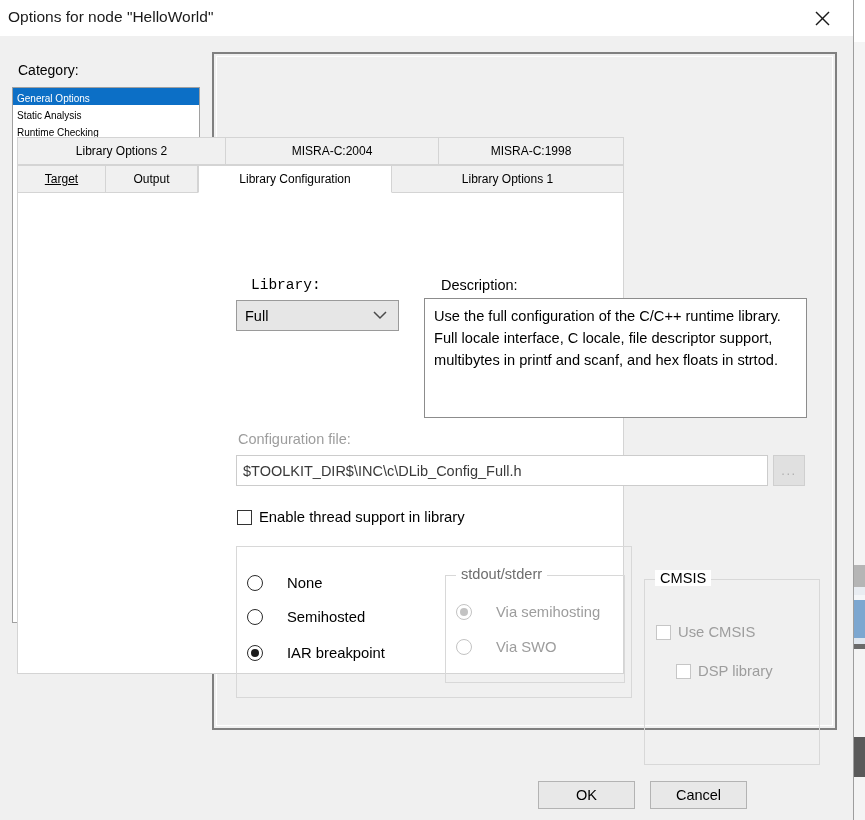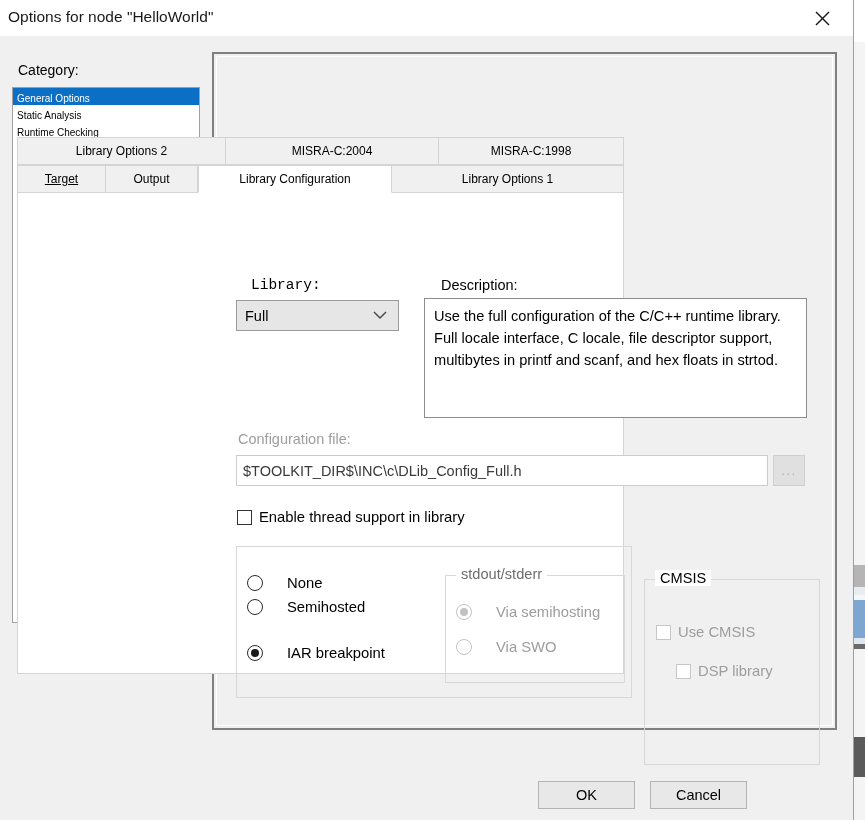--- a/index.html
+++ b/index.html
@@ -458,21 +458,21 @@
   <span class="cbox"></span>
   <span class="cb-label">Enable thread support in library</span>
 </div>
 
 <div class="groupbox" id="ll-group">
 
   <div class="radio-row" style="left:10px; top:28px;">
     <span class="radio"></span>
     <span class="radio-label">None</span>
   </div>
-  <div class="radio-row" style="left:10px; top:52px;">
+  <div class="radio-row" style="left:10px; top:62px;">
     <span class="radio"></span>
     <span class="radio-label">Semihosted</span>
   </div>
   <div class="radio-row" style="left:10px; top:98px;">
     <span class="radio checked"></span>
     <span class="radio-label">IAR breakpoint</span>
   </div>
 
   <div class="groupbox" id="stdout-group">
     <span class="gb-title disabled">stdout/stderr</span>

